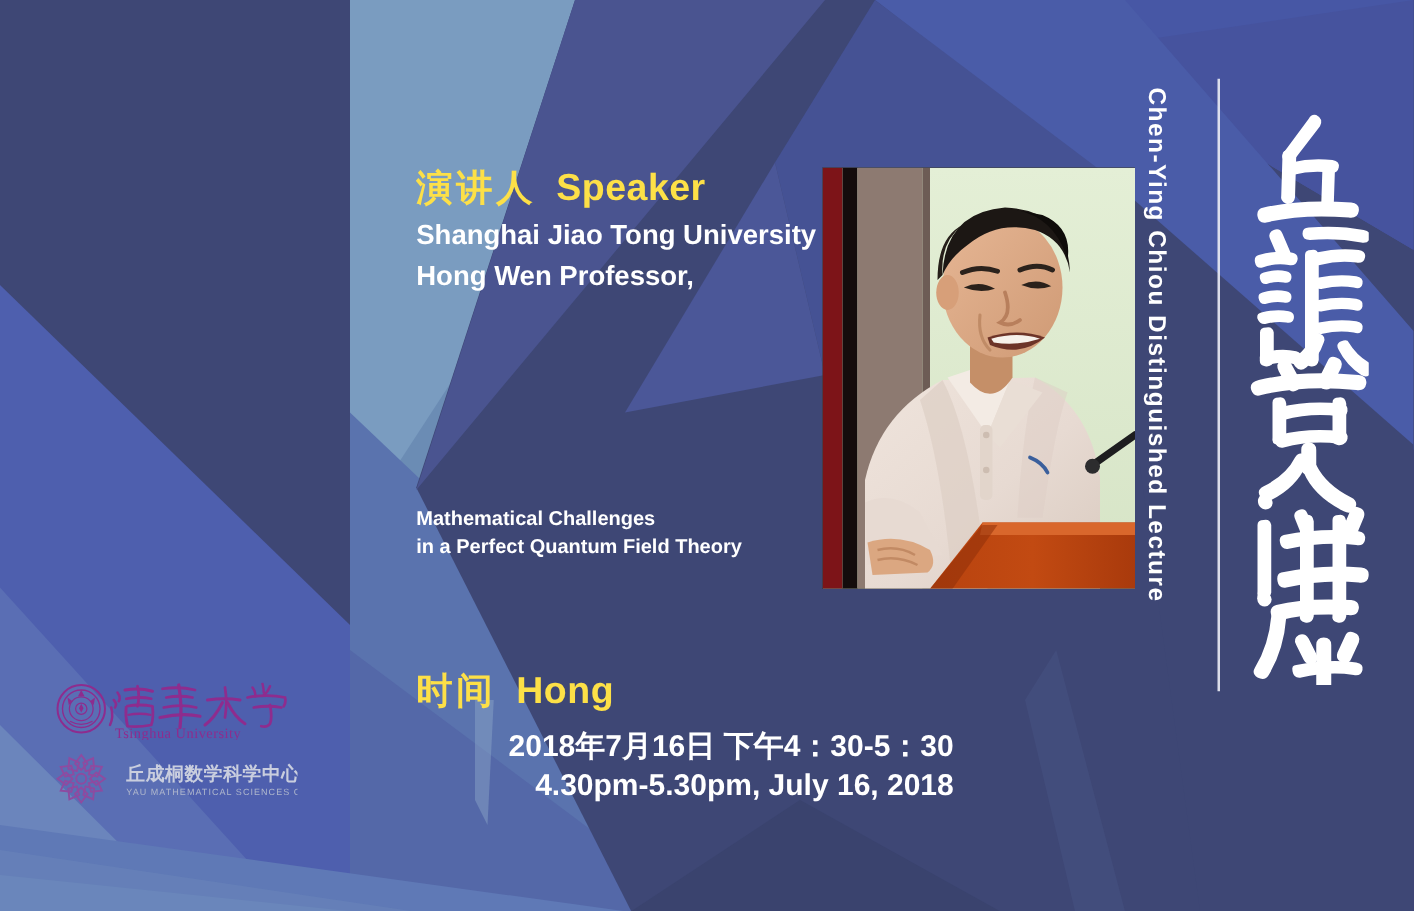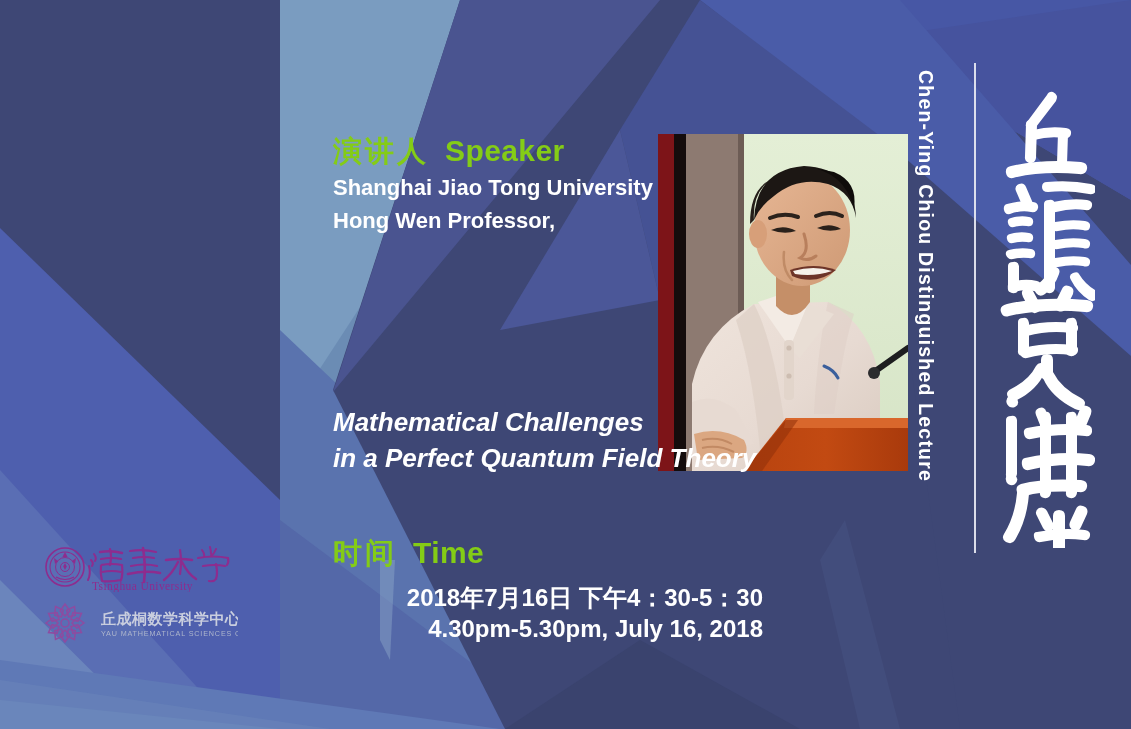--- a/index.html
+++ b/index.html
@@ -21,36 +21,36 @@
   .photo-frame svg{display:block;width:250px;height:337px;}
 
   
   .content{position:absolute;left:333px;top:0;width:380px;height:729px;}
 
   .blk-speaker{position:absolute;left:0;top:133px;width:400px;}
   .blk-title{position:absolute;left:0;top:405px;width:430px;}
   .blk-time{position:absolute;left:0;top:535px;width:430px;}
 
   .hd{
-    color:#84cc16;font-weight:bold;font-size:30px;line-height:1.22;
+    color:#fde047;font-weight:bold;font-size:30px;line-height:1.22;
     letter-spacing:.4px;white-space:nowrap;
   }
   .hd .cjk{font-size:29px;letter-spacing:3px;}
   .hd .en{margin-left:16px;font-size:30px;}
 
   .ln{
     color:#ffffff;font-weight:bold;font-size:23px;line-height:1.45;
     white-space:nowrap;
   }
   .ln.cjkline{font-size:23px;letter-spacing:.5px;}
   .ln.cjkline .gap{display:inline-block;width:16px;}
   .ln.small{font-size:22px;}
 
   .blk-speaker .ln{margin-top:2px;}
-  .blk-title .ln{font-size:26px;line-height:1.38;font-style:italic;}
+  .blk-title .ln{font-size:16px;line-height:1.38;}
   .blk-time .ln{font-size:24px;line-height:1.32;text-align:right;}
   .blk-title .hd,.blk-time .hd{margin-bottom:10px;}
 
   
   .vert-en{
     position:absolute;left:905px;top:70px;height:480px;width:40px;
     display:flex;align-items:flex-start;justify-content:center;
   }
   .vert-en span{
     display:block;
@@ -204,21 +204,21 @@
       <div class="ln small">Hong Wen Professor,</div>
     </div>
 
     <div class="blk-title">
       <div class="ln">Mathematical Challenges</div>
       <div class="ln">in a Perfect Quantum Field Theory</div>
     </div>
 
     <div class="blk-time">
       <div class="hd">
-        <span class="cjk">时间</span><span class="en">Time</span>
+        <span class="cjk">时间</span><span class="en">Hong</span>
       </div>
       <div class="ln">2018年7月16日 下午4：30-5：30</div>
       <div class="ln">4.30pm-5.30pm, July 16, 2018</div>
     </div>
   </div>
 
   <div class="vert-en">
     <span>Chen-Ying Chiou Distinguished Lecture</span>
   </div>
   <div class="vert-rule"></div>

